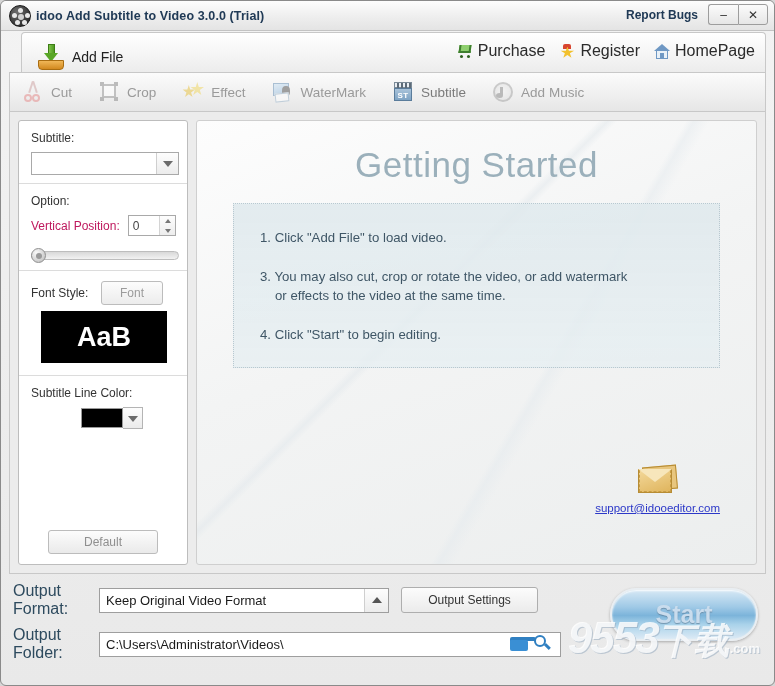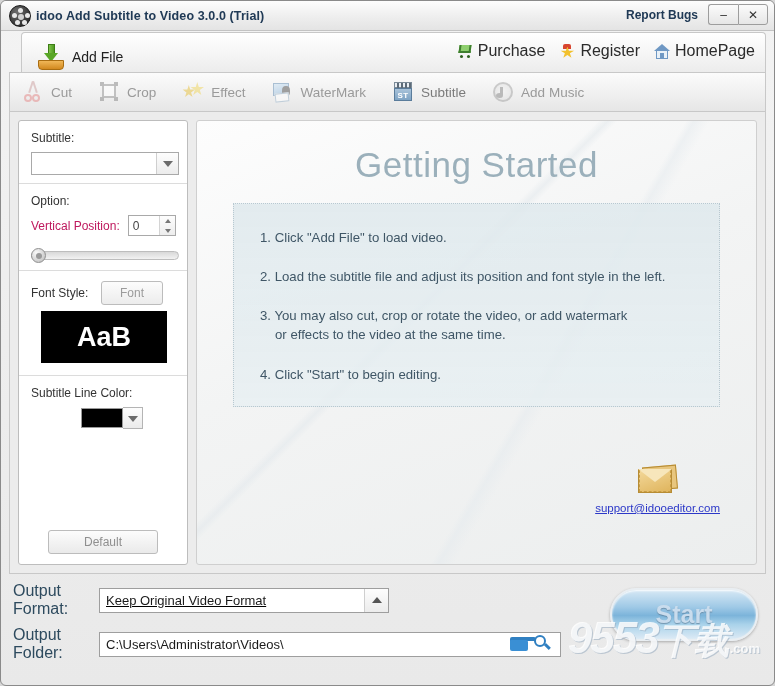--- a/index.html
+++ b/index.html
@@ -340,21 +340,21 @@
     font-size: 11.5px; color:#2c38c8; text-decoration: underline; cursor:pointer;
   }
 
   
   #footer { position:relative; height: 72px; margin: 0 8px; }
   .frow { display:flex; align-items:center; margin-top: 8px; }
   .flabel { width: 90px; font-size:16px; color:#2d4a5e; padding-left: 4px; }
 
   #format-combo {
     width: 290px; height:25px; border:1px solid #9e9e9e; background:#fff;
-    display:flex; align-items:center; position:relative;text-decoration:underline;
+    display:flex; align-items:center; position:relative;
   }
   #format-combo .val { flex:1; font-size:13px; color:#1a1a1a; padding-left:6px; }
   #format-combo .arrowbox {
     width:24px;height:23px;border-left:1px solid #cfcfcf;
     background:linear-gradient(180deg,#fdfdfd,#ececec);
     display:flex;align-items:center;justify-content:center;
   }
   .chev-up { width:0;height:0;border-left:5px solid transparent;border-right:5px solid transparent;border-bottom:6px solid #555; }
 
   #output-settings {
@@ -587,24 +587,20 @@
 
     <div id="mainpanel">
       <div id="gs-title">Getting Started</div>
 
       <div id="steps-box">
         <div class="step">
           <span>1.</span>
           <span>Click "Add File" to load video.</span>
         </div>
         <div class="step">
-          <span>2.</span>
-          <span>Load the subtitle file and adjust its position and font style in the left.</span>
-        </div>
-        <div class="step">
           <span>3.</span>
           <span>You may also cut, crop or rotate the video, or add watermark</span>
           <span class="cont">or effects to the video at the same time.</span>
         </div>
         <div class="step">
           <span>4.</span>
           <span>Click "Start" to begin editing.</span>
         </div>
       </div>
 
@@ -622,20 +618,21 @@
 
   <div id="footer">
     <div class="frow">
       <div class="flabel">Output Format:</div>
       <div id="format-combo">
         <span class="val">Keep Original Video Format</span>
         <span class="arrowbox">
             <span class="chev-up"></span>
           </span>
       </div>
+      <div id="output-settings">Output Settings</div>
     </div>
 
     <div class="frow">
       <div class="flabel">Output Folder:</div>
       <div id="folder-field">
         <span class="val">C:\Users\Administrator\Videos\</span>
         <span class="ico-folder">
             <i class="tab"></i>
             <i class="bd"></i>
           </span>

